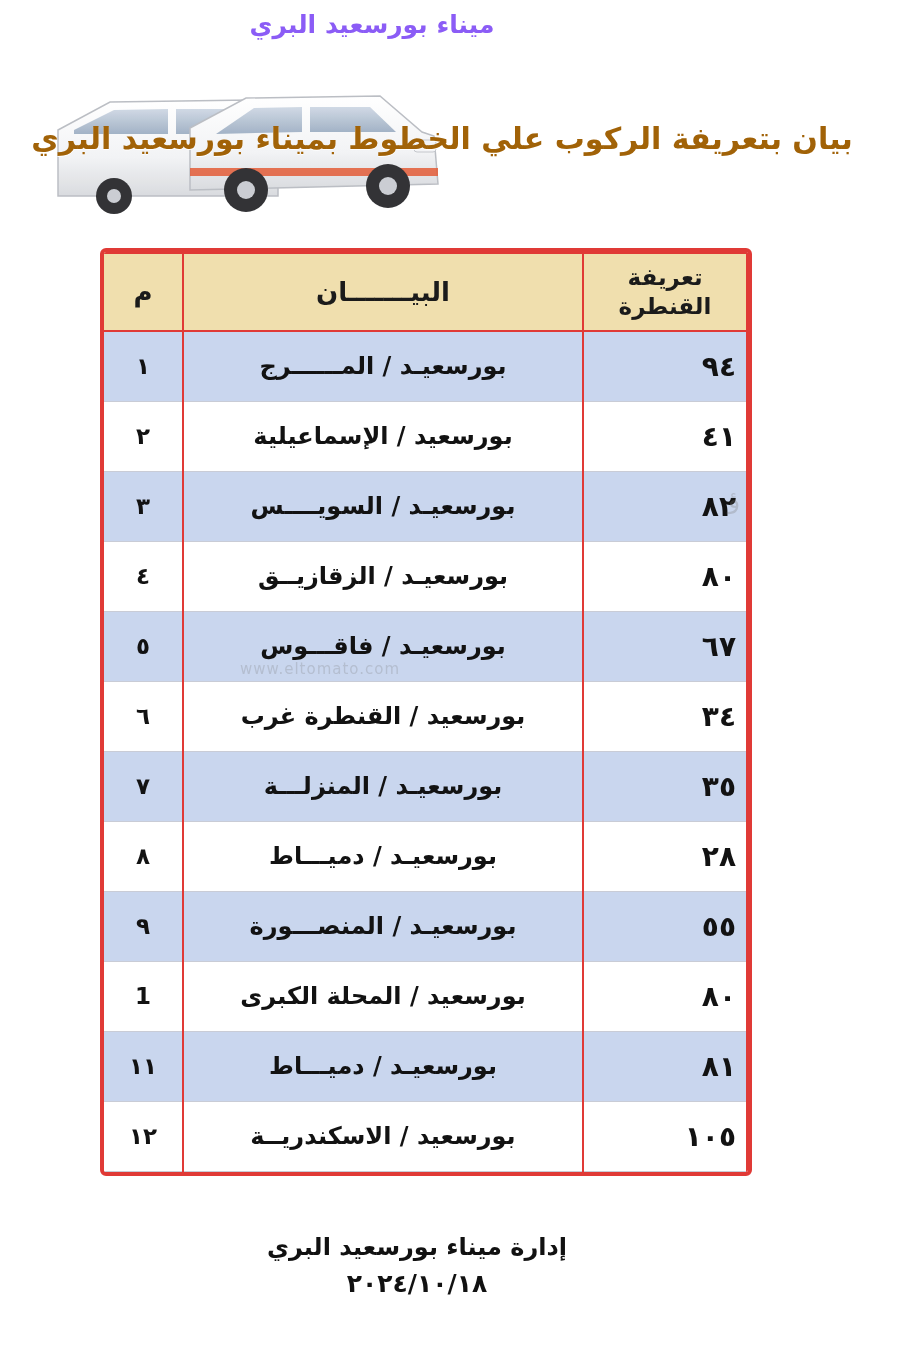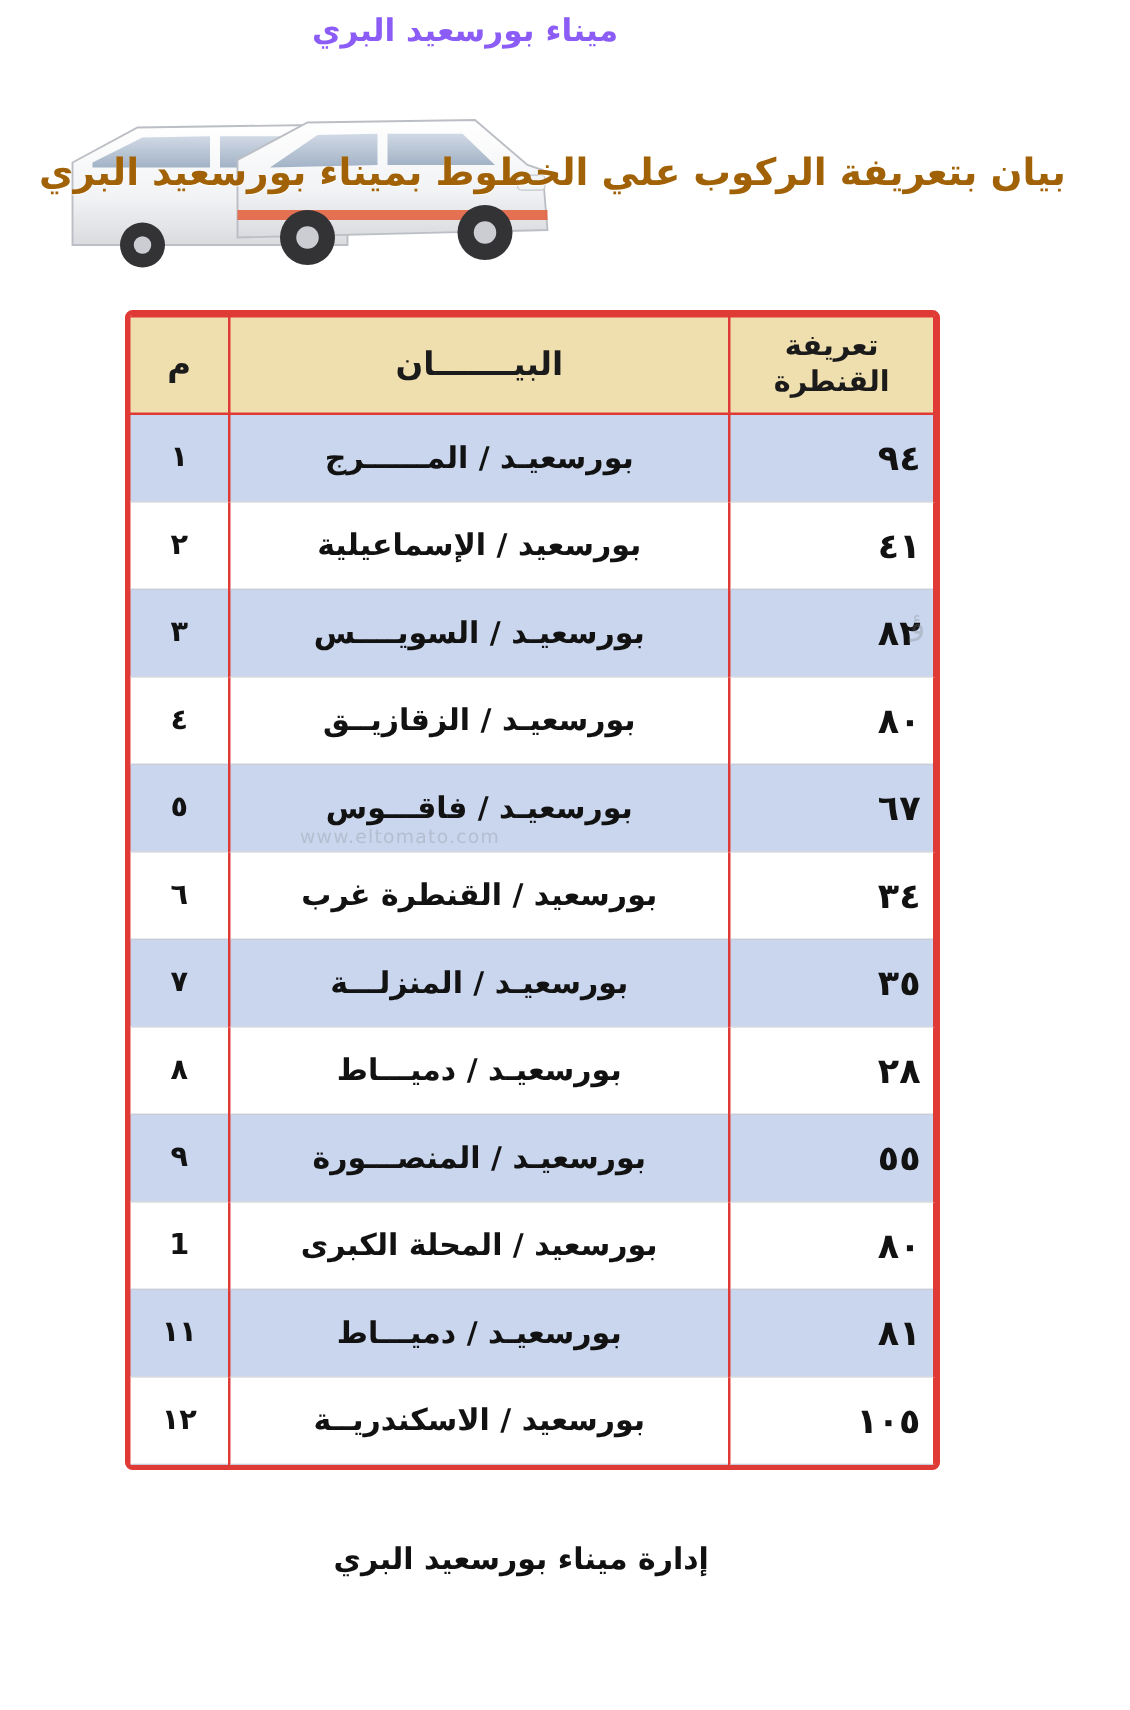--- a/index.html
+++ b/index.html
@@ -291,13 +291,14 @@
           <td class="cell-fare">١٠٥</td>
           <td class="cell-desc">بورسعيد / الاسكندريــة</td>
           <td class="cell-no">١٢</td>
         </tr>
       </tbody>
   </table>
 </div>
 
 <div class="footer">
   <div class="dept">إدارة ميناء بورسعيد البري</div>
+  <div class="date">٢٠٢٤/١٠/١٨</div>
 </div>
 
 </body></html>

